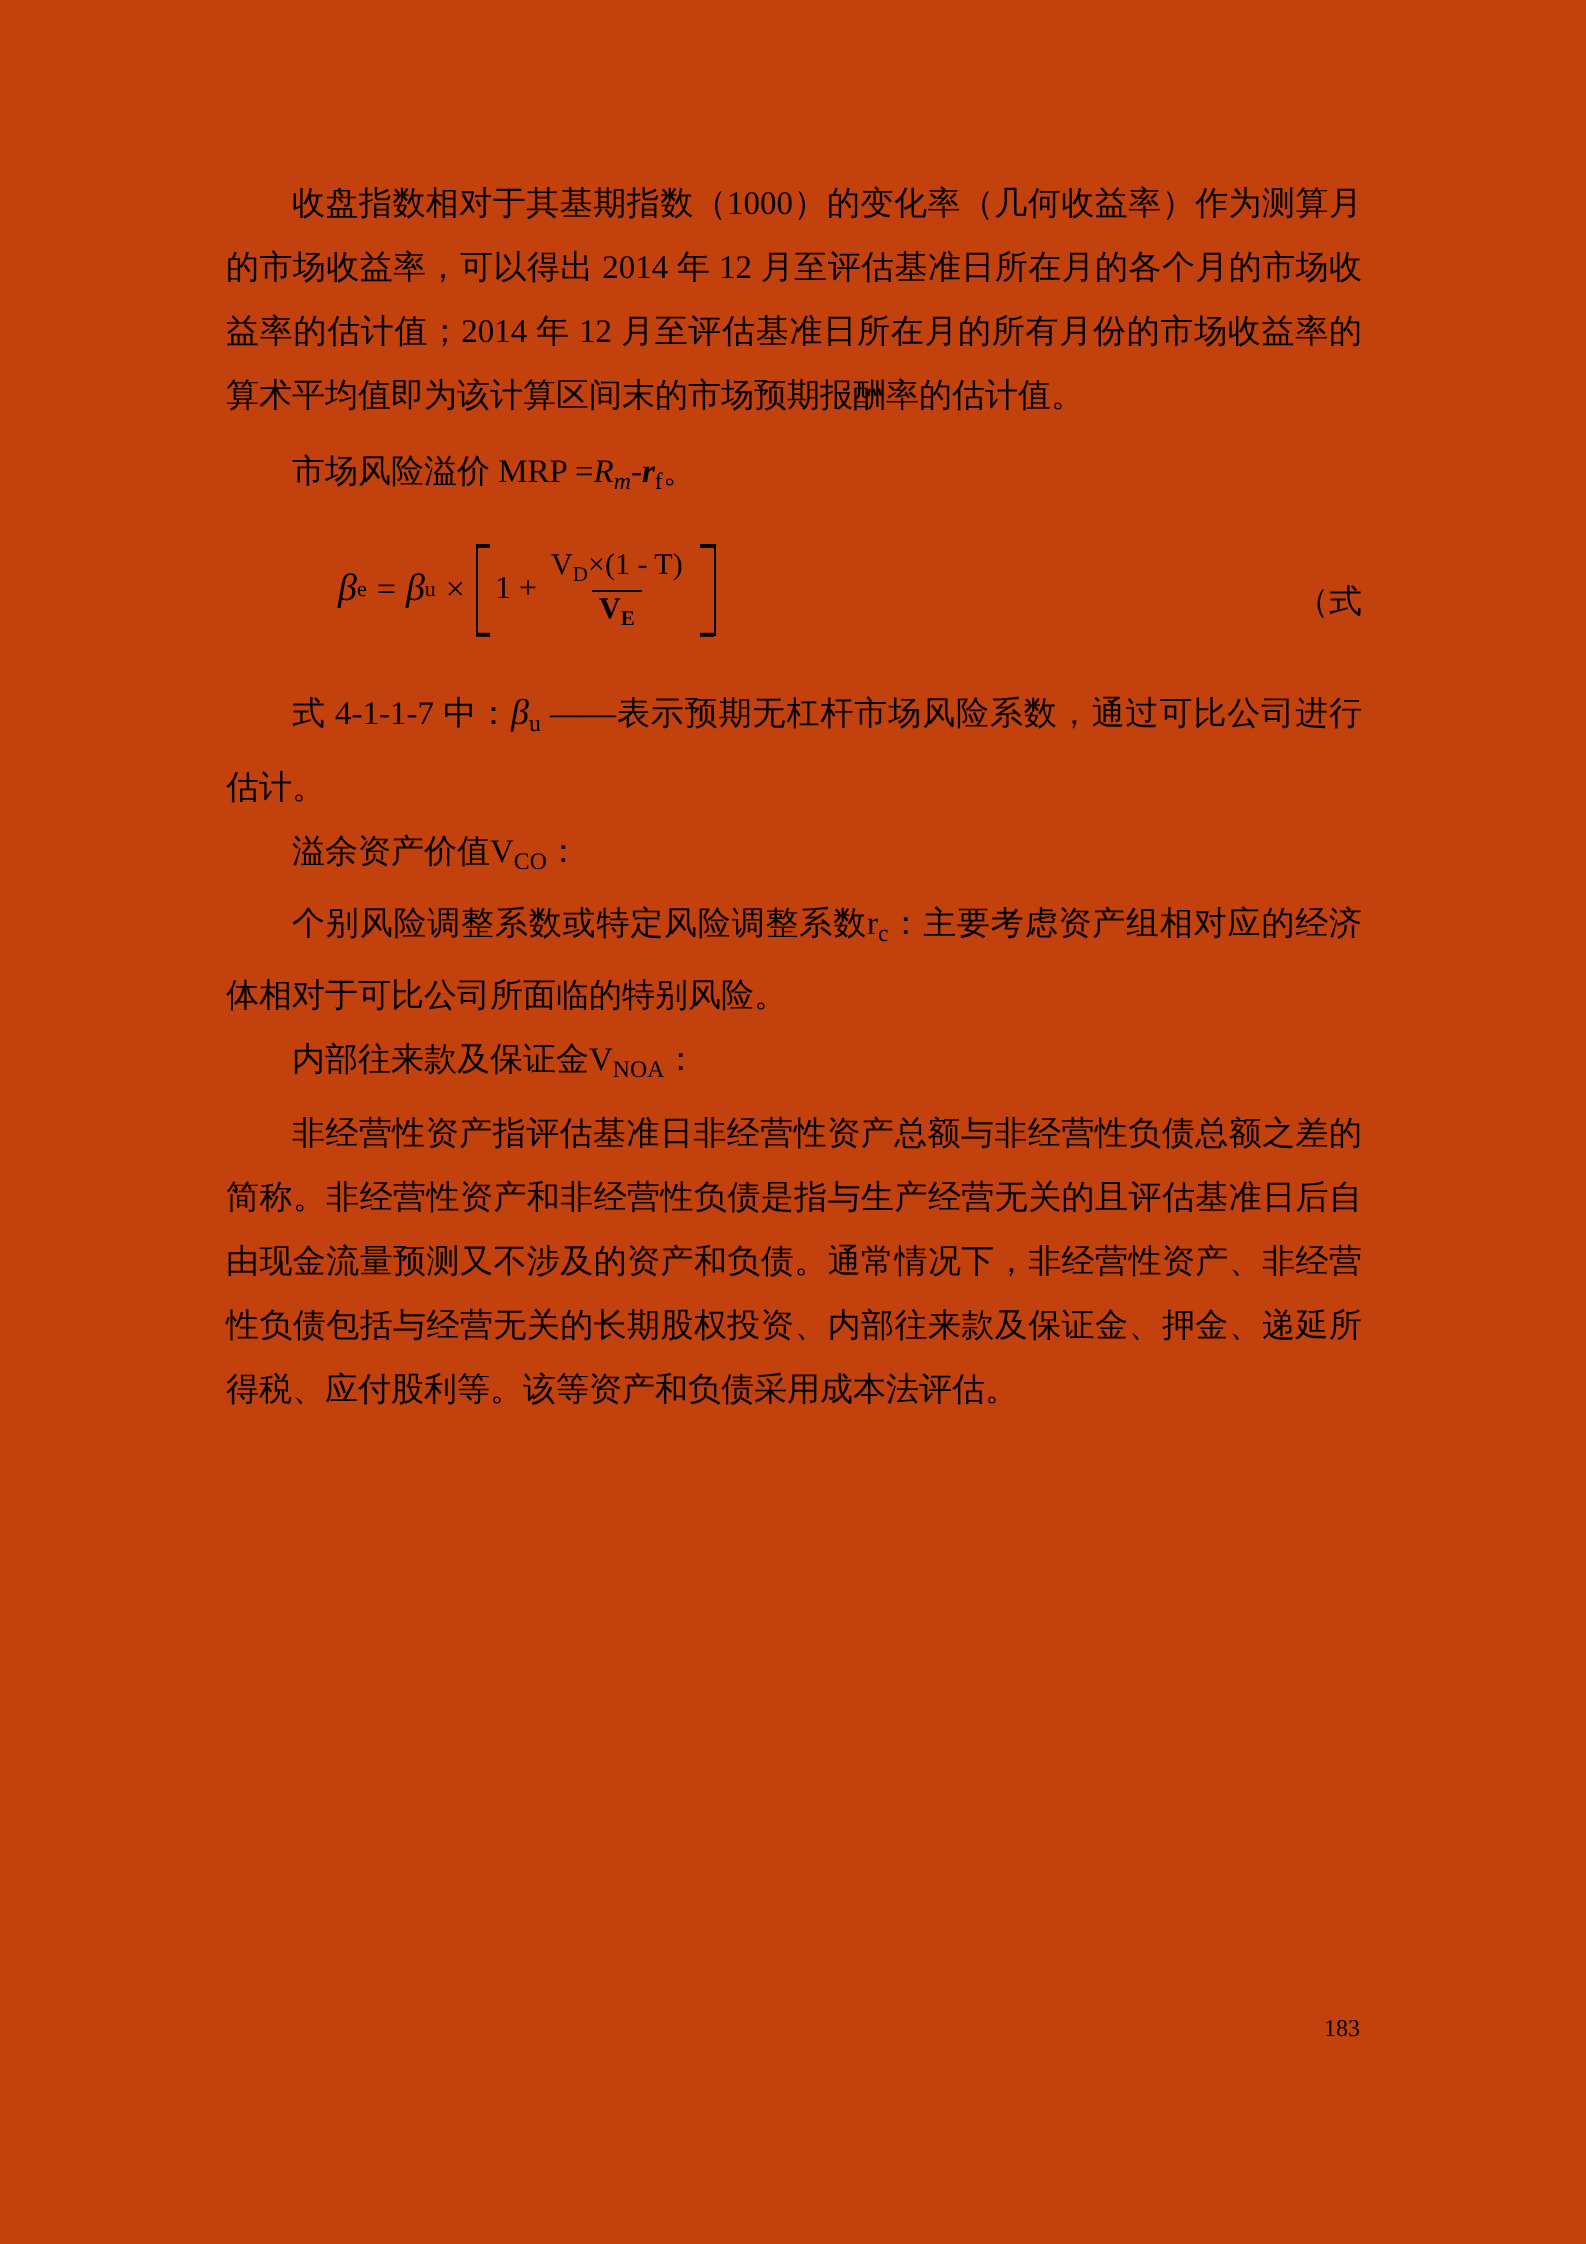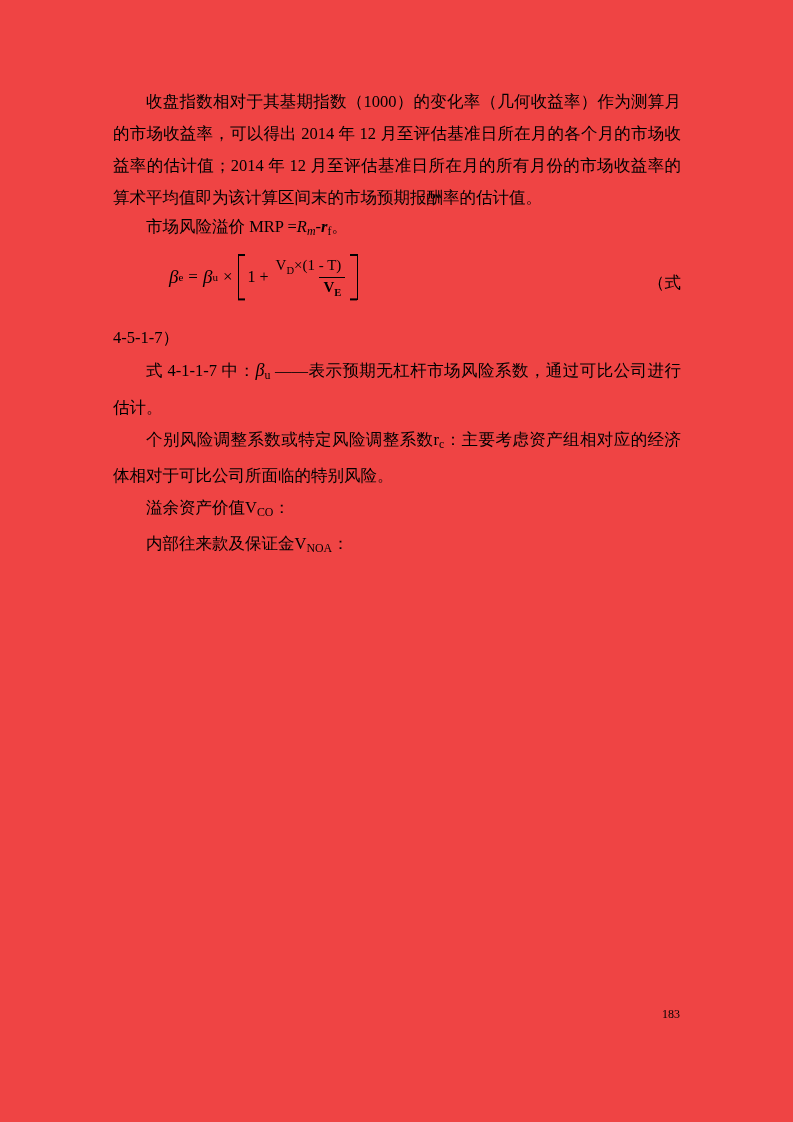--- a/index.html
+++ b/index.html
@@ -6,21 +6,21 @@
     margin: 0;
     padding: 0;
     background: #8c8c8c;
   }
   body {
     font-family: "Liberation Serif", "DejaVu Serif", serif;
   }
   .page {
     width: 793px;
     height: 1122px;
-    background: #ef4444;
+    background: #c2410c;
     position: relative;
     margin: 0 auto;
     box-sizing: border-box;
     overflow: hidden;
   }
   .content {
     position: absolute;
     left: 113px;
     top: 86px;
     width: 568px;
@@ -41,21 +41,21 @@
     vertical-align: -0.28em;
     font-family: "Liberation Serif", serif;
   }
   .small-caps-mrp {
     font-size: 0.80em;
     vertical-align: 0;
   }
   .formula-line {
     margin-top: 4px;
     font-size: 16.5px;
-    line-height: 18px;
+    line-height: 36px;
     text-indent: 33px;
   }
   .math-italic {
     font-family: "Liberation Serif", serif;
     font-style: italic;
   }
   
   .eq-block {
     position: relative;
     height: 74px;
@@ -100,21 +100,21 @@
     height: 1.6px;
     width: 7px;
     background: #000;
     left: 0;
     box-shadow: 0 44.4px 0 0 #000;
     top: 0;
   }
   .frac {
     display: inline-flex;
     flex-direction: column;
-    align-items: flex-end;
+    align-items: center;
     vertical-align: middle;
     margin: 0 3px;
   }
   .frac .num {
     padding: 0 4px 1px 4px;
     font-size: 15px;
     white-space: nowrap;
   }
   .frac .den {
     border-top: 1.4px solid #000;
@@ -173,36 +173,36 @@
           <span class="frac">
             <span class="num"><span>V</span><span class="vsub">D</span><span>×</span><span>(1 - T)</span></span>
             <span class="den"><span>V</span><span class="vsub">E</span></span>
           </span>
         </span>
         <span class="bracket-right"></span>
       </div>
       <div class="eq-tag">（式</div>
     </div>
 
-    <p>4-5-1-7）</p>
 
     <p class="indent">
       <span>式 4-1-1-7 中：</span><span class="math-italic" style="font-size:18px;">β</span><span class="sub">u</span>&nbsp;<span>——表示预期无杠杆市场风险系数，通过可比公司进行估计。</span>
     </p>
 
     <p class="indent">
+      <span>溢余资产价值</span><span>V</span><span class="sub">CO</span><span>：</span>
+    </p>
+
+    <p class="indent">
       <span>个别风险调整系数或特定风险调整系数</span><span>r</span><span class="sub">c</span><span>：主要考虑资产组相对应的经济体相对于可比公司所面临的特别风险。</span>
     </p>
 
-    <p class="indent">
-      <span>溢余资产价值</span><span>V</span><span class="sub">CO</span><span>：</span>
-    </p>
-
 
     <p class="indent">
       <span>内部往来款及保证金</span><span>V</span><span class="sub">NOA</span><span>：</span>
     </p>
 
+    <p class="indent">非经营性资产指评估基准日非经营性资产总额与非经营性负债总额之差的简称。非经营性资产和非经营性负债是指与生产经营无关的且评估基准日后自由现金流量预测又不涉及的资产和负债。通常情况下，非经营性资产、非经营性负债包括与经营无关的长期股权投资、内部往来款及保证金、押金、递延所得税、应付股利等。该等资产和负债采用成本法评估。</p>
 
   </div>
 
   <div class="page-number">183</div>
 </div>
 
 </body></html>

